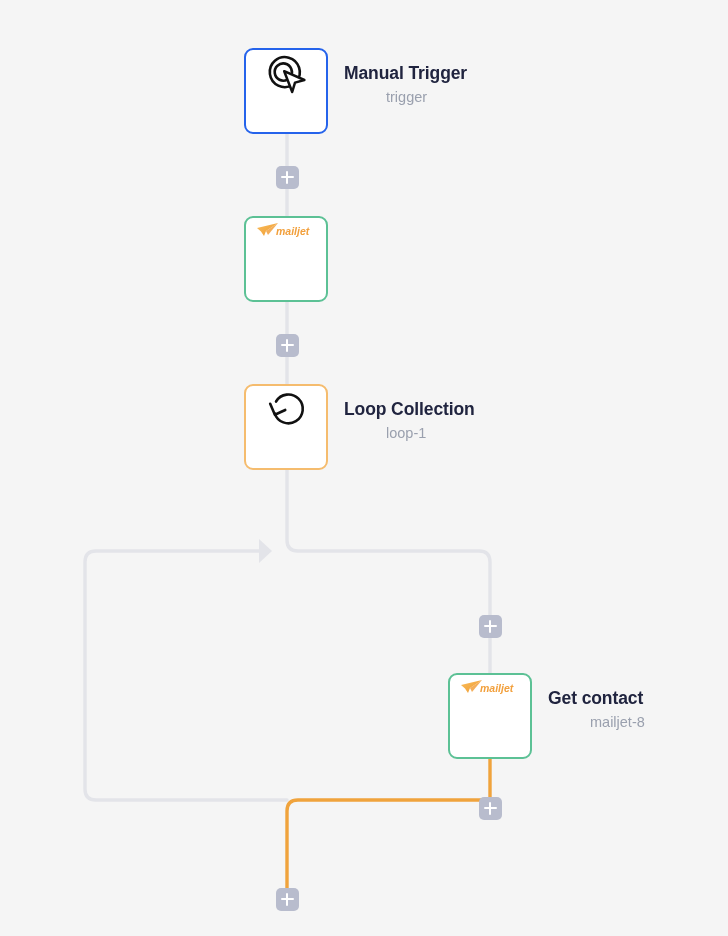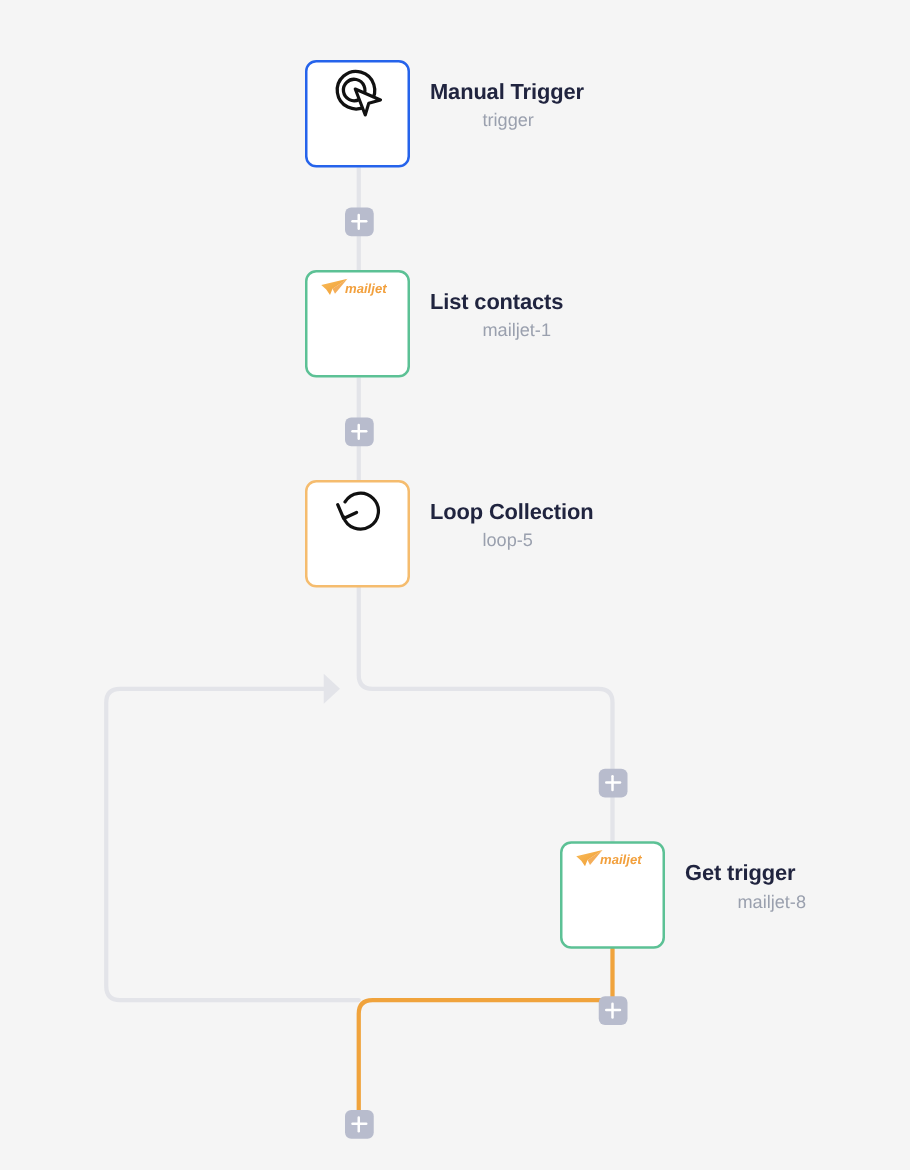--- a/index.html
+++ b/index.html
@@ -129,57 +129,53 @@
             <stop offset="100%" stop-color="#ef9a2e"></stop>
           </linearGradient>
         </defs>
 
         <path d="M2,20 L44,10 L20,26 L16,36 L10,27 Z" fill="url(#mjg1)"></path>
         <path d="M20,26 L44,10 L24,34 Z" fill="#f2a03d" opacity="0.85"></path>
 
         <text x="40" y="33" font-family="'Liberation Sans', sans-serif" font-size="21" font-weight="bold" font-style="italic" fill="#f2a03d">mailjet</text>
       </svg>
     </div>
-    <div class="node-labels">
-      <div class="node-title">List contacts</div>
-      <div class="node-sub">mailjet-1</div>
-    </div>
   </div>
 
   <div class="node loop-node" style="left:244px; top:384px;">
     <div class="node-box">
       <svg class="node-icon" width="46" height="46" viewBox="0 0 48 48">
 
         <path d="M13.6,16.2 A15,15 0 1 1 12.2,28.5" stroke="#111111" stroke-width="2.7" fill="none" stroke-linecap="round"></path>
 
         <path d="M7.5,18.5 L12.4,30.0 L23.2,25.0" stroke="#111111" stroke-width="2.7" fill="none" stroke-linecap="round" stroke-linejoin="round"></path>
       </svg>
     </div>
     <div class="node-labels">
       <div class="node-title">Loop Collection</div>
-      <div class="node-sub">loop-5</div>
+      <div class="node-sub">loop-1</div>
     </div>
   </div>
 
   <div class="node mailjet-node" style="left:448px; top:673px;">
     <div class="node-box">
       <svg class="node-icon" width="60" height="24" viewBox="0 0 120 48">
         <defs>
           <linearGradient id="mjg2" x1="0" y1="0" x2="1" y2="1">
             <stop offset="0%" stop-color="#f9bd5d"></stop>
             <stop offset="100%" stop-color="#ef9a2e"></stop>
           </linearGradient>
         </defs>
         <path d="M2,20 L44,10 L20,26 L16,36 L10,27 Z" fill="url(#mjg2)"></path>
         <path d="M20,26 L44,10 L24,34 Z" fill="#f2a03d" opacity="0.85"></path>
         <text x="40" y="33" font-family="'Liberation Sans', sans-serif" font-size="21" font-weight="bold" font-style="italic" fill="#f2a03d">mailjet</text>
       </svg>
     </div>
     <div class="node-labels">
-      <div class="node-title">Get trigger</div>
+      <div class="node-title">Get contact</div>
       <div class="node-sub">mailjet-8</div>
     </div>
   </div>
 
   <div class="plus-btn" style="left:275.5px; top:165.5px;"></div>
   <div class="plus-btn" style="left:275.5px; top:333.5px;"></div>
   <div class="plus-btn" style="left:478.5px; top:614.5px;"></div>
   <div class="plus-btn" style="left:478.5px; top:796.5px;"></div>
   <div class="plus-btn" style="left:275.5px; top:887.5px;"></div>
 

